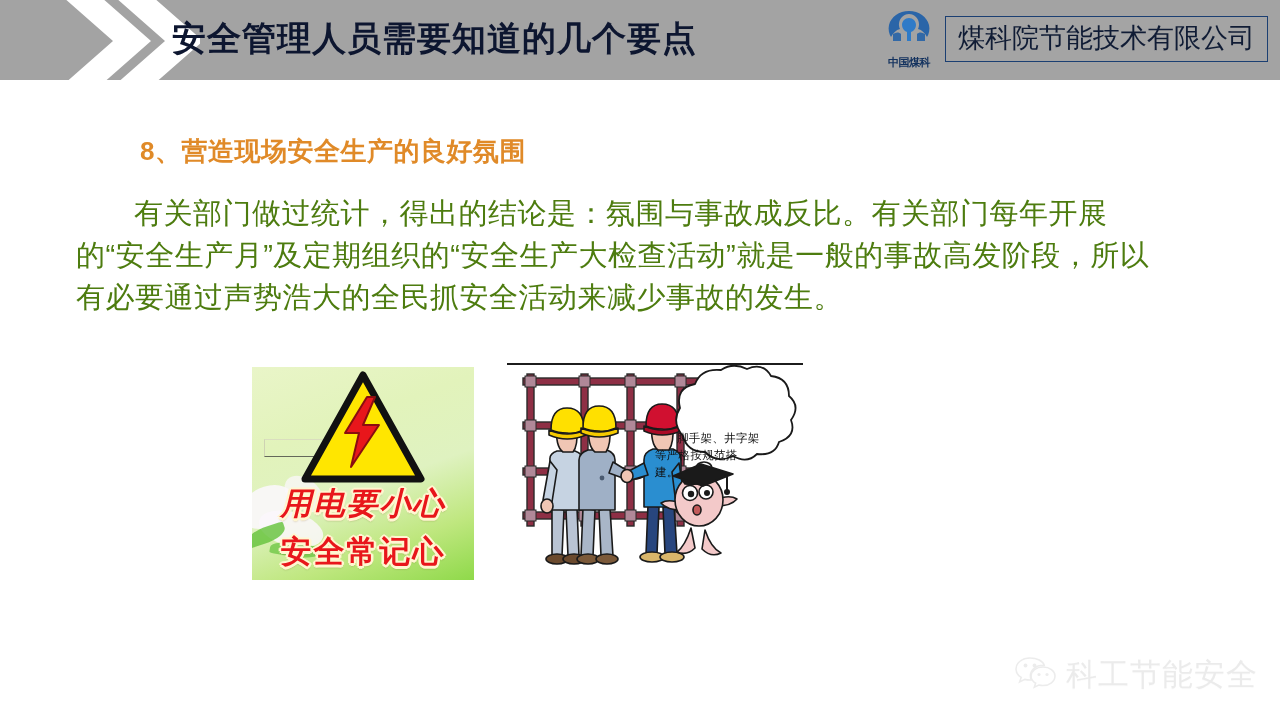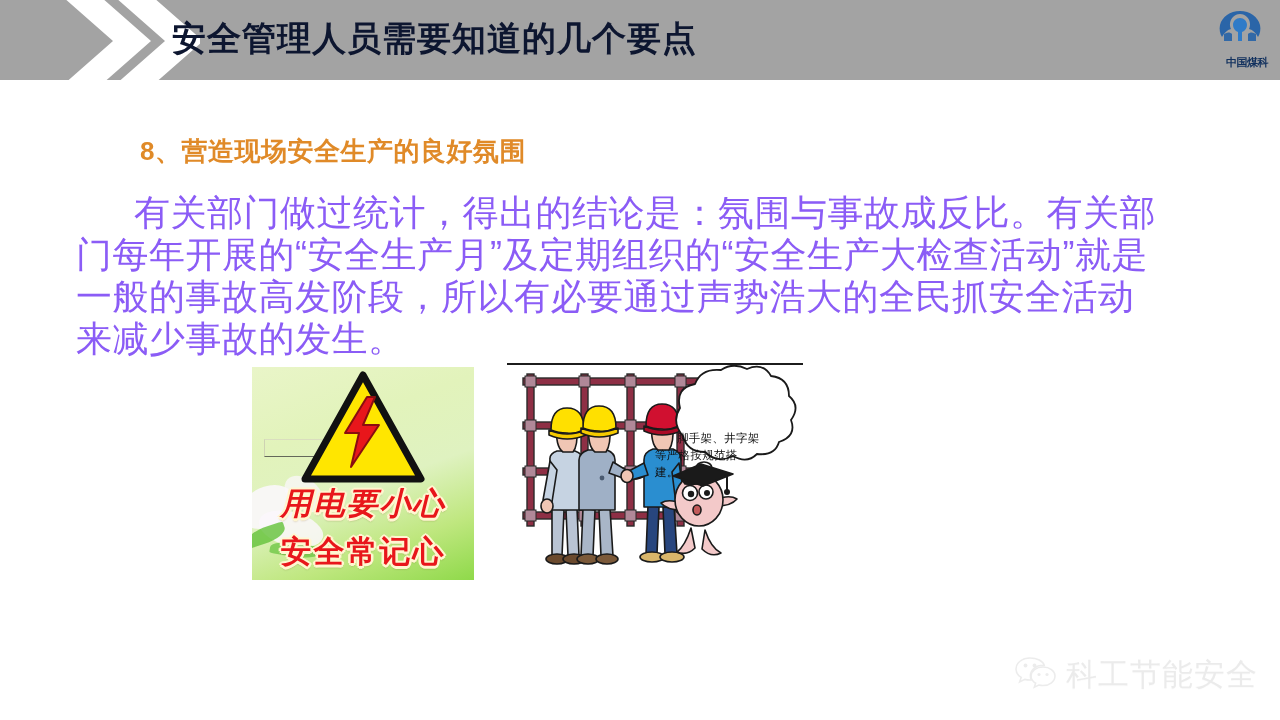--- a/index.html
+++ b/index.html
@@ -57,21 +57,21 @@
   }
   .cctec-logo .emblem {
     position: absolute;
     left: 4px; top: 2px;
     width: 48px; height: 36px;
   }
   .cctec-logo .cn-name {
     position: absolute;
     left: 0; bottom: 0;
     width: 56px;
-    text-align: right;
+    text-align: center;
     font-size: 11px;
     font-weight: bold;
     color: #12315e;
     letter-spacing: -0.5px;
     white-space: nowrap;
   }
   .company-box {
     border: 1px solid #1b3f72;
     padding: 4px 12px 6px 12px;
     font-size: 27px;
@@ -90,23 +90,23 @@
     font-weight: bold;
     color: #e08a28;
     letter-spacing: 0.5px;
     white-space: nowrap;
   }
   .body-text {
     position: absolute;
     left: 76px;
     top: 192px;
     width: 1090px;
-    font-size: 36px;
+    font-size: 29px;
     line-height: 42px;
-    color: #8b5cf6;
+    color: #4d7c0f;
     text-indent: 58px;
     letter-spacing: 0.5px;
   }
 
   
   .poster {
     position: absolute;
     left: 252px;
     top: 367px;
     width: 222px;
@@ -228,20 +228,21 @@
   <div class="brand-block">
     <div class="cctec-logo">
       <svg class="emblem" viewBox="0 0 48 36">
         <path d="M24 1 C14 1 6 7 4 15 C3 19 4 24 6 27 C8 23 11 20 15 19 C13 15 14 10 17 7 C19 5 21 4 24 4 C27 4 29 5 31 7 C34 10 35 15 33 19 C37 20 40 23 42 27 C44 24 45 19 44 15 C42 7 34 1 24 1 Z" fill="#1f5fa8" opacity="0.92"></path>
         <path d="M24 8 C20 8 17 11 17 15 C17 18 19 21 22 22 L22 31 L26 31 L26 22 C29 21 31 18 31 15 C31 11 28 8 24 8 Z" fill="#2f7bc8"></path>
         <path d="M8 24 C11 22 14 22 16 24 L16 31 L8 31 Z" fill="#1f5fa8" opacity="0.85"></path>
         <path d="M40 24 C37 22 34 22 32 24 L32 31 L40 31 Z" fill="#1f5fa8" opacity="0.85"></path>
       </svg>
       <div class="cn-name">中国煤科</div>
     </div>
+    <div class="company-box">煤科院节能技术有限公司</div>
   </div>
 </div>
 
 <div class="slide-heading">8、营造现场安全生产的良好氛围</div>
 
 <div class="body-text">有关部门做过统计，得出的结论是：氛围与事故成反比。有关部门每年开展的“安全生产月”及定期组织的“安全生产大检查活动”就是一般的事故高发阶段，所以有必要通过声势浩大的全民抓安全活动来减少事故的发生。</div>
 
 <div class="poster">
 
   <div class="flower" style="left:-14px; top:120px; width:58px; height:40px; transform:rotate(-25deg); opacity:.9;"></div>

